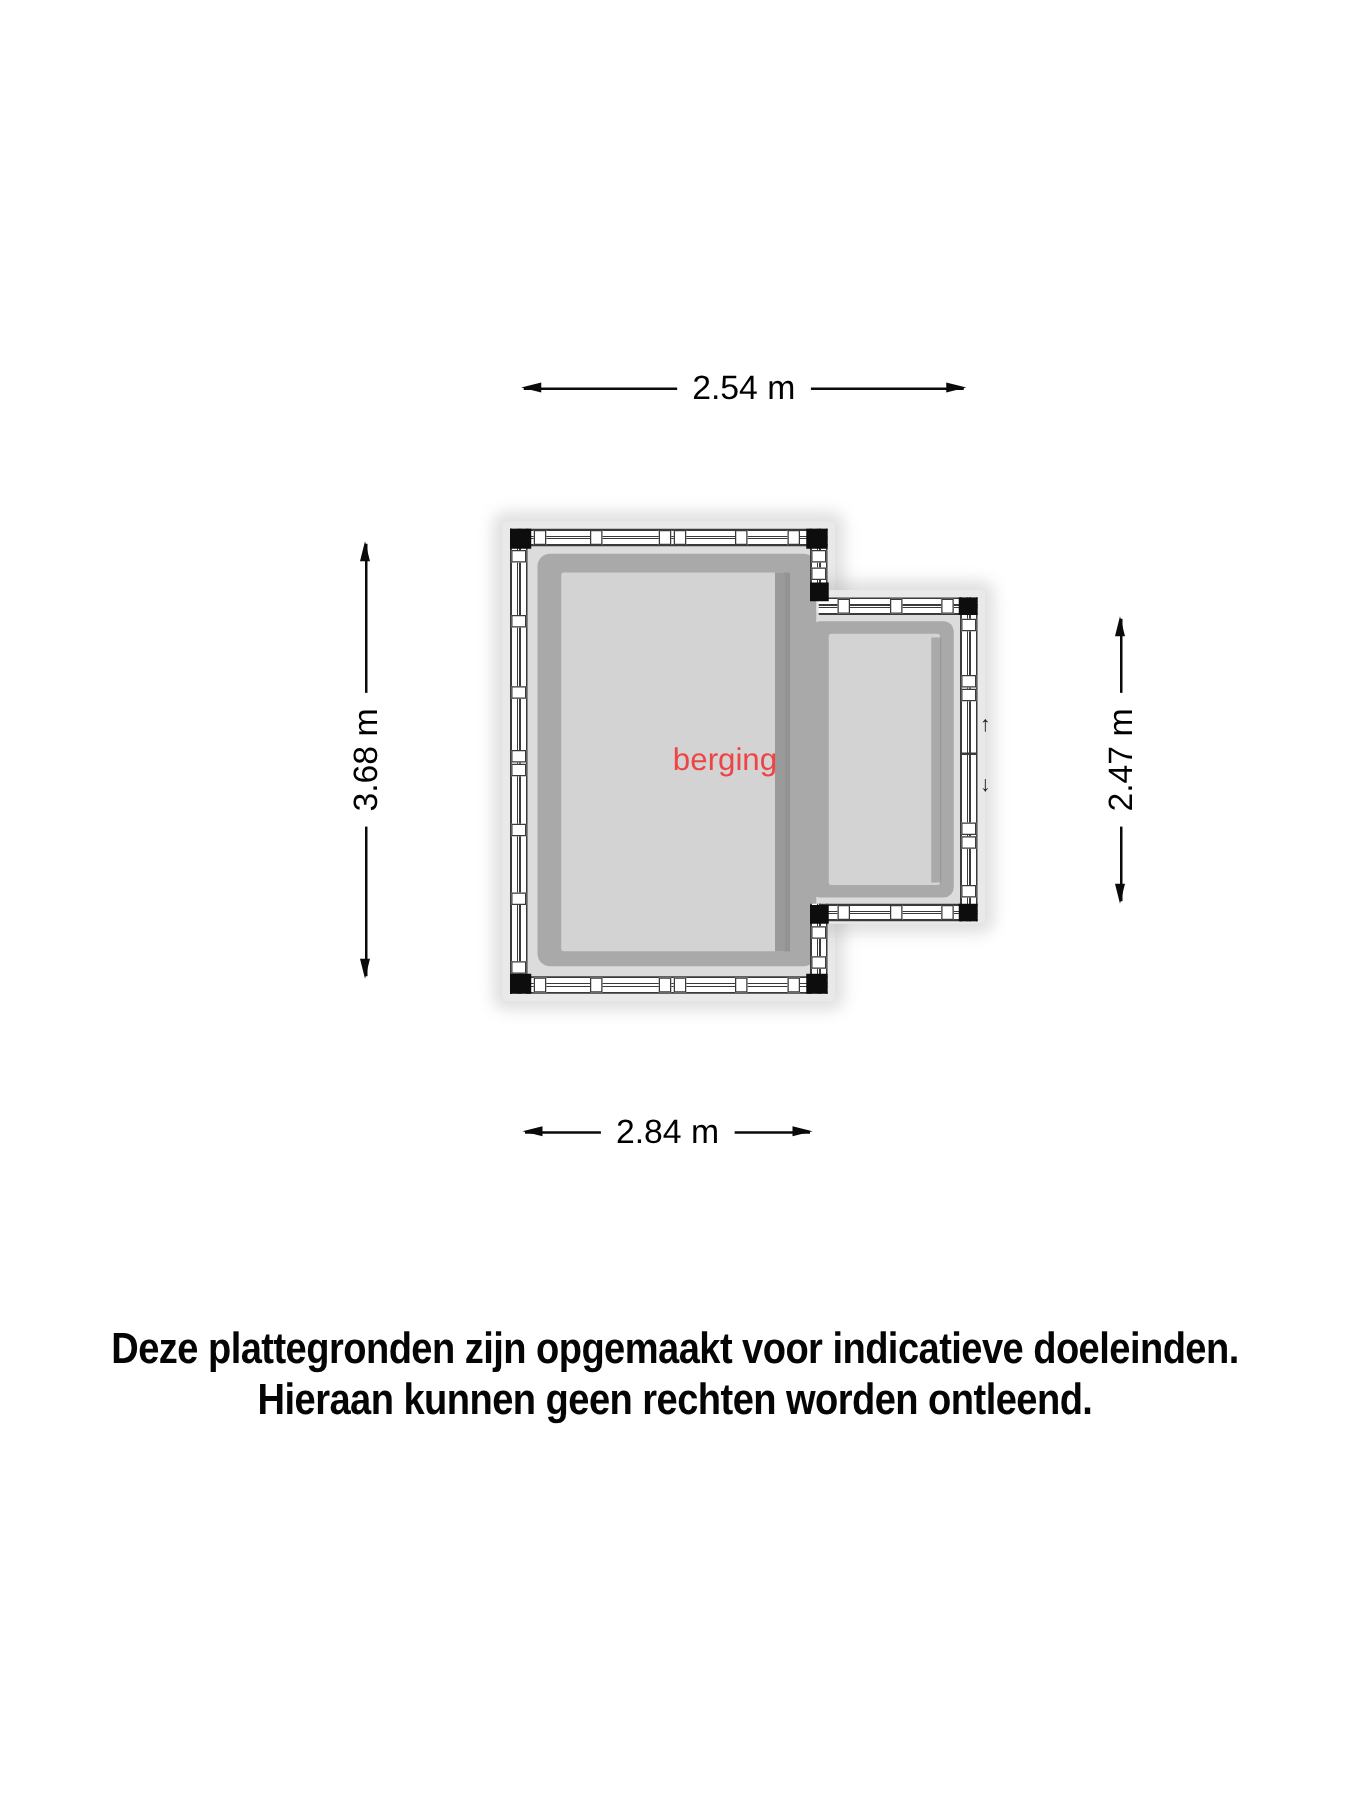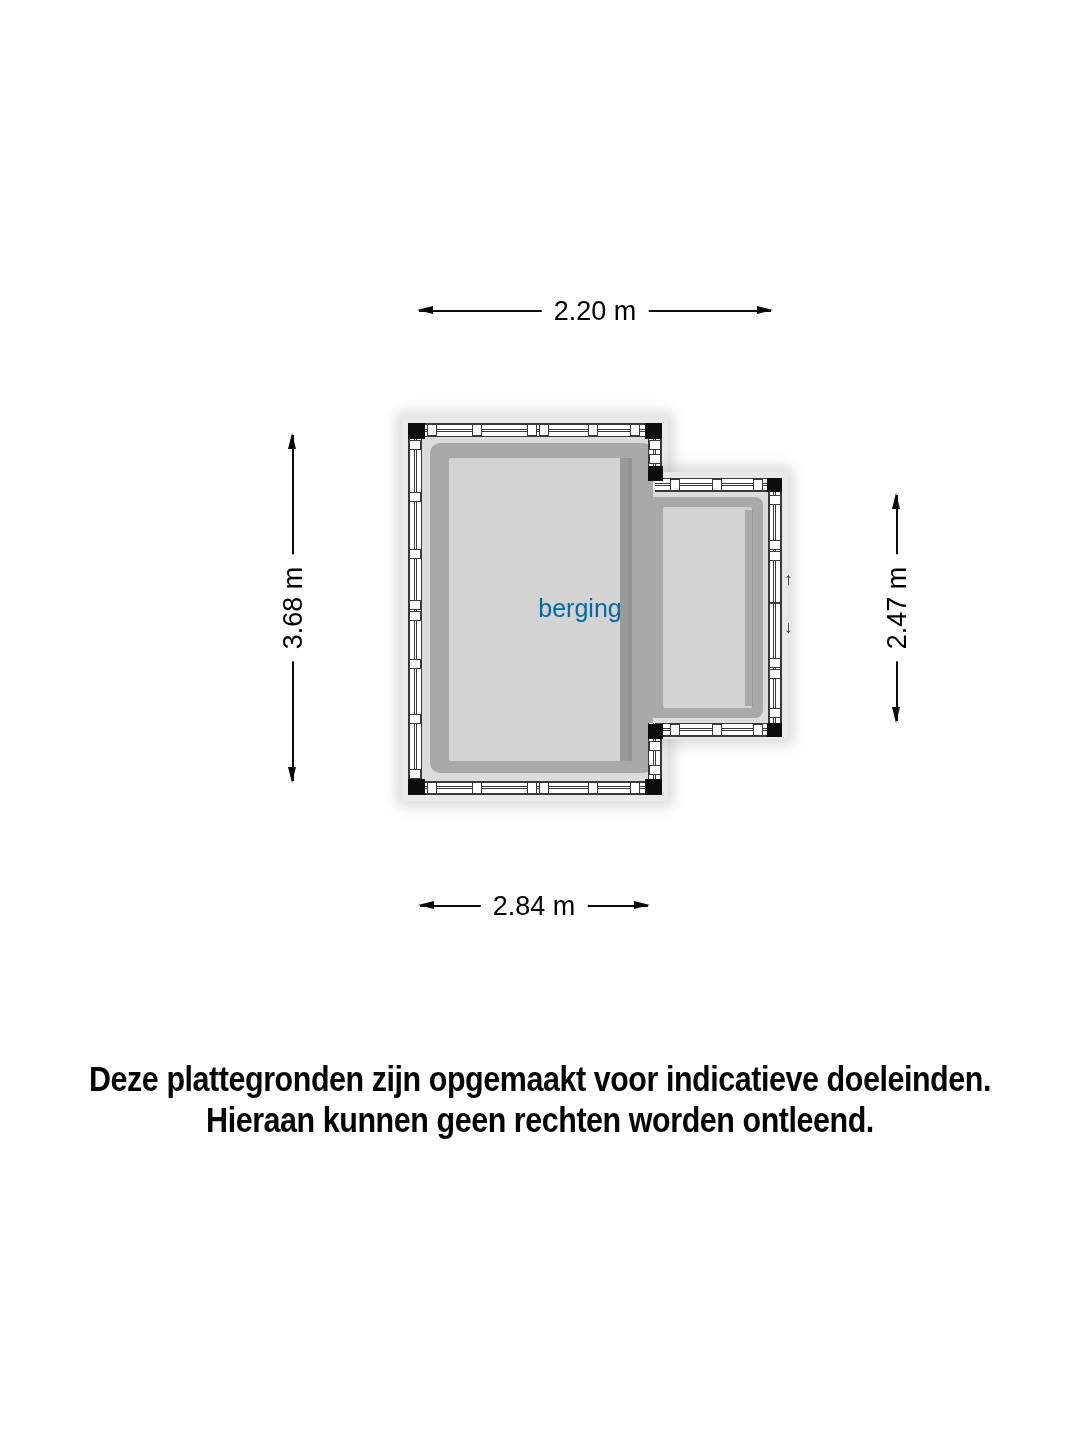--- a/index.html
+++ b/index.html
@@ -69,21 +69,21 @@
   .dim-v{width:26px;}
   .dim-v .line{position:absolute;top:2px;bottom:2px;left:12px;width:1.6px;background:#0a0a0a;}
   .dim-v .ah-t{position:absolute;top:0;left:8.2px;width:0;height:0;
     border-bottom:16px solid #0a0a0a;border-left:4.6px solid transparent;border-right:4.6px solid transparent;}
   .dim-v .ah-b{position:absolute;bottom:0;left:8.2px;width:0;height:0;
     border-top:16px solid #0a0a0a;border-left:4.6px solid transparent;border-right:4.6px solid transparent;}
   .dim-v .dlabel{position:absolute;left:50%;top:50%;
     transform:translate(-50%,-50%) rotate(-90deg);
     background:var(--background,#fff);padding:0 12px;font-size:27px;line-height:27px;white-space:nowrap;}
 
-  .room-label{font-size:25px;line-height:26px;color:#0369a1;text-align:center;}
+  .room-label{font-size:25px;line-height:26px;color:#ef4444;text-align:center;}
   .door-arrow{font-size:17px;line-height:17px;color:#1a1a1a;}
 
   .disclaimer{position:absolute;left:0;top:1058px;width:1080px;text-align:center;
     font-weight:bold;font-size:35px;line-height:41px;color:#050505;letter-spacing:-0.5px;}
   .disclaimer .dline{transform:scaleX(0.87);transform-origin:50% 50%;white-space:nowrap;}
 </style>
 </head>
 <body>
 
 <div id="plan">
@@ -167,21 +167,21 @@
 
   <div class="abs room-label" style="left:480px;top:595px;width:200px;">berging</div>
 
   <div class="abs door-arrow" style="left:784px;top:571px;">↑</div>
   <div class="abs door-arrow" style="left:784px;top:619px;">↓</div>
 
   <div class="abs dim-h" style="left:417px;top:298px;width:356px;">
     <span class="line"></span>
     <span class="ah-l"></span>
     <span class="ah-r"></span>
-    <span class="dlabel">2.20 m</span>
+    <span class="dlabel">2.54 m</span>
   </div>
 
   <div class="abs dim-h" style="left:418px;top:893px;width:232px;">
     <span class="line"></span>
     <span class="ah-l"></span>
     <span class="ah-r"></span>
     <span class="dlabel">2.84 m</span>
   </div>
 
   <div class="abs dim-v" style="left:280px;top:433px;height:350px;">

